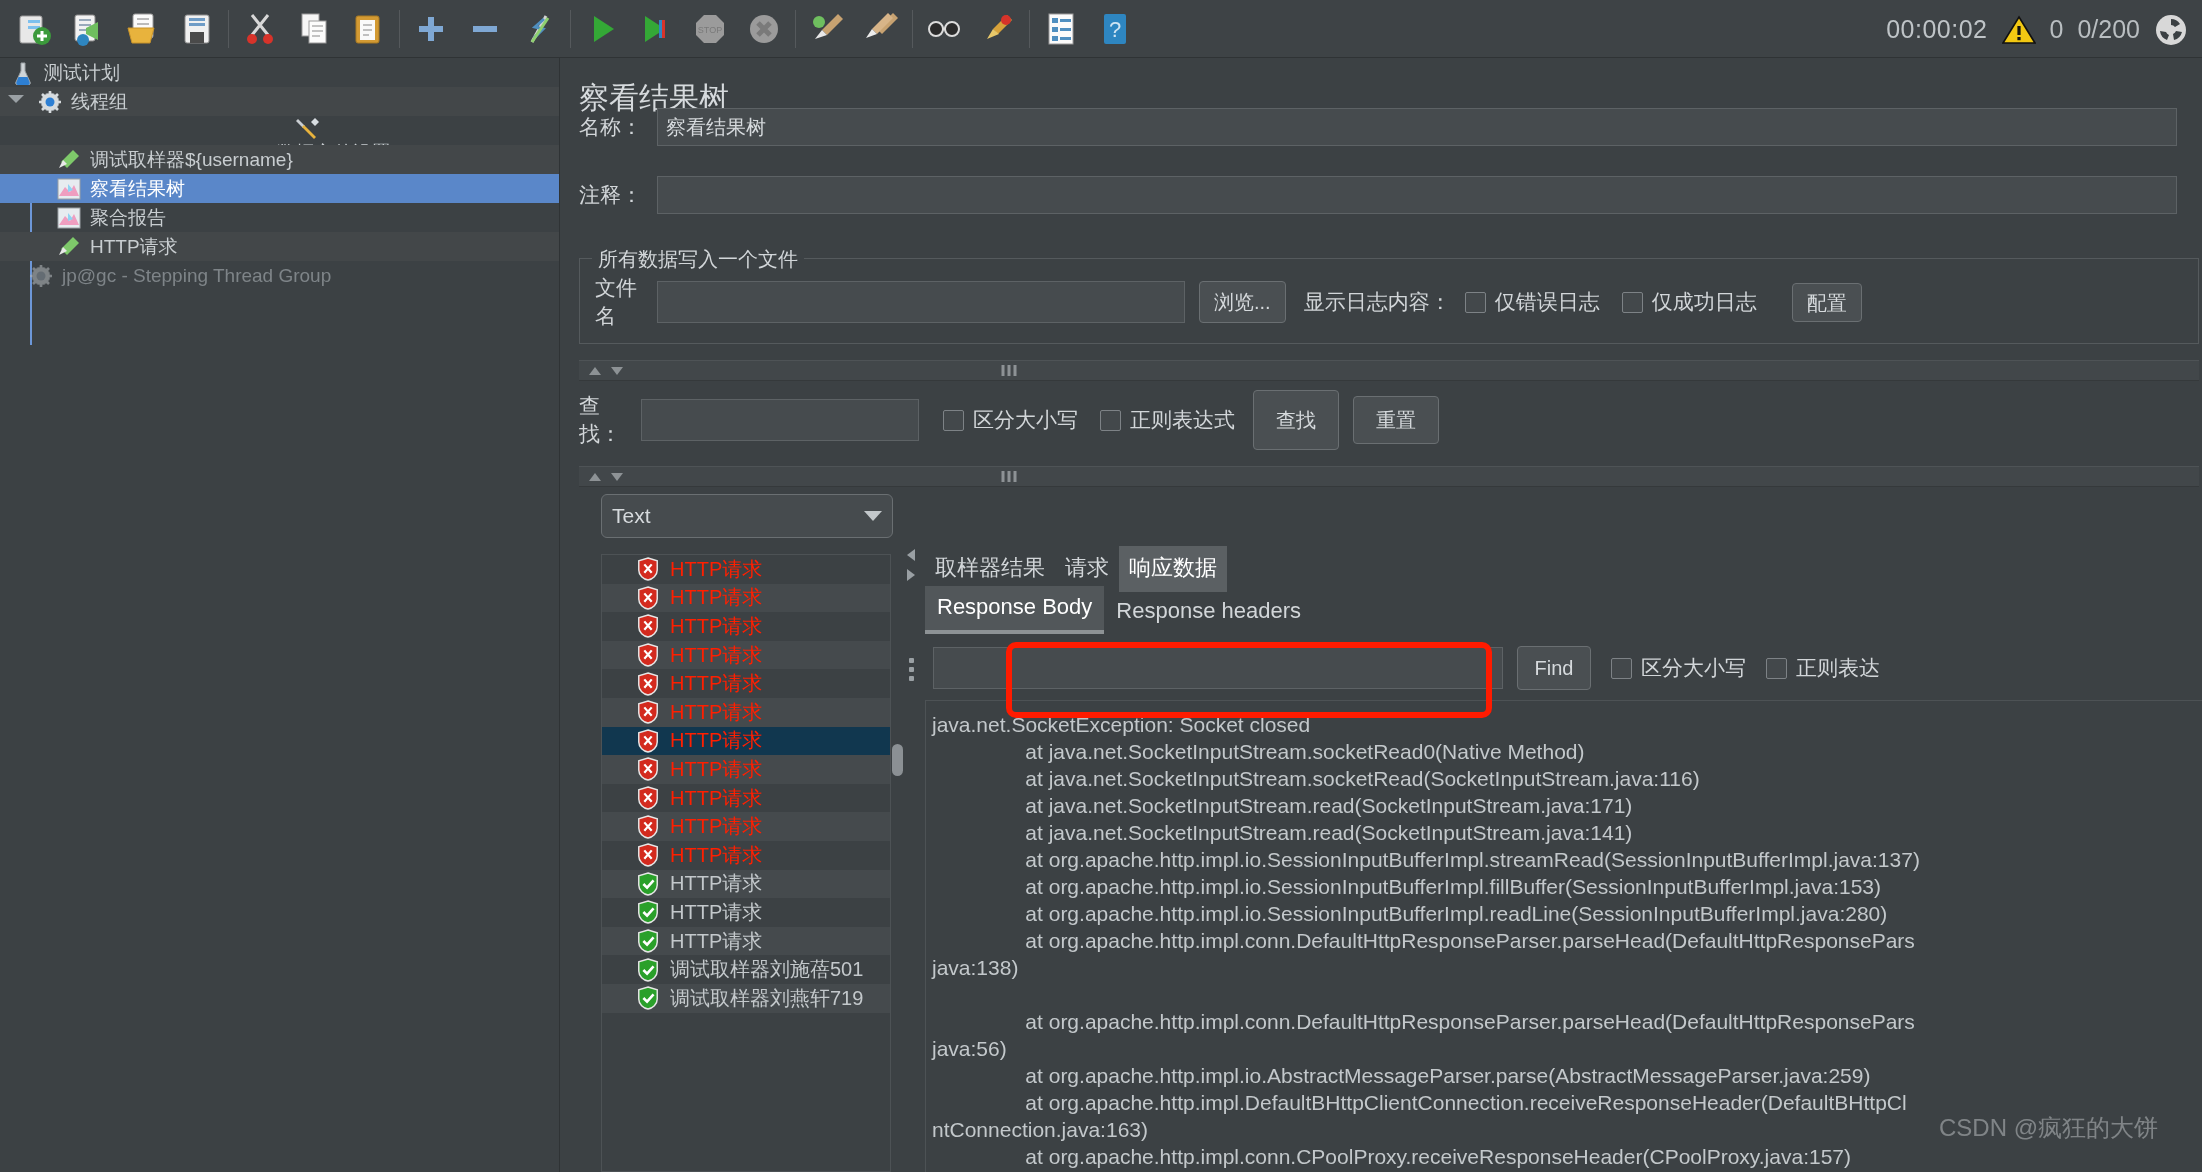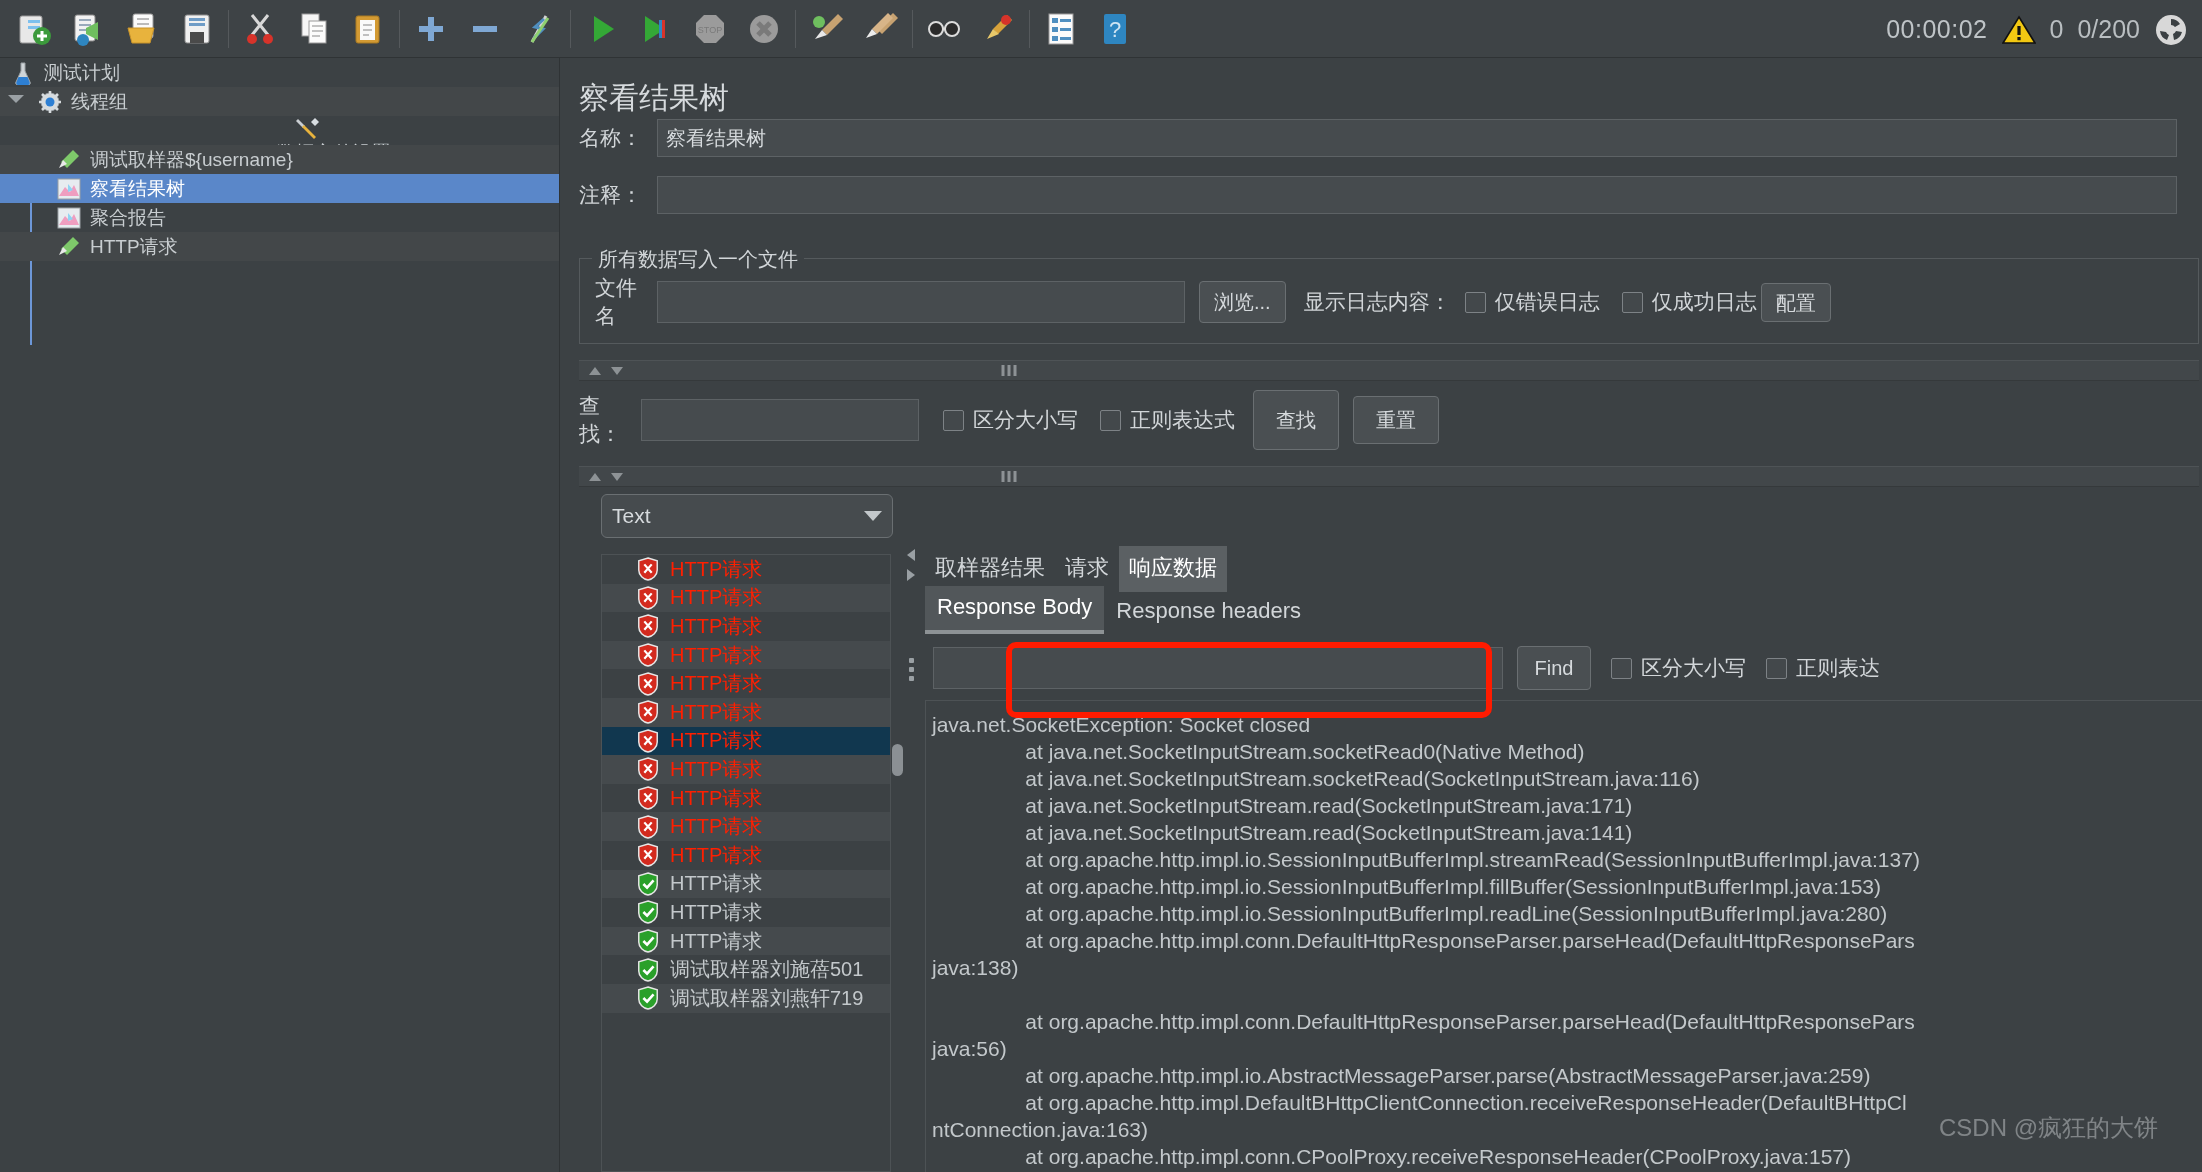--- a/index.html
+++ b/index.html
@@ -387,27 +387,37 @@
     <div class="tree-row alt" style="padding-left:56px;">
       <span class="ico">
         <svg width="24" height="24" viewBox="0 0 24 24">
             <path d="M16 2l6 6-12 12-6-6z" fill="#7ec96a"></path>
             <path d="M6 12l-4 8 8-4z" fill="#e9e9e9"></path>
           </svg>
       </span>
       <span class="lbl">HTTP请求</span>
     </div>
 
+    <div class="tree-row" style="padding-left:28px;color:#7e8488;">
+      <span class="ico" style="opacity:.55;">
+        <svg width="22" height="22" viewBox="0 0 22 22">
+            <circle cx="11" cy="11" r="9" fill="#b4b9bc" stroke="#8a9094"></circle>
+            <circle cx="11" cy="11" r="4.5" fill="#86909a"></circle>
+            <path d="M11 0v4M11 18v4M0 11h4M18 11h4M3 3l3 3M16 16l3 3M19 3l-3 3M6 16l-3 3" stroke="#b4b9bc" stroke-width="2.6"></path>
+          </svg>
+      </span>
+      <span class="lbl">jp@gc - Stepping Thread Group</span>
+    </div>
   </div>
 
   <div class="main">
 
     <div class="panel-title">察看结果树</div>
 
-    <div class="lblrow" style="position:absolute;left:18px;top:61px;width:1620px;">
+    <div class="lblrow" style="position:absolute;left:18px;top:50px;width:1620px;">
       <span class="flabel" style="width:78px;">名称：</span>
       <input class="jtf" style="width: 1520px;" value="察看结果树">
     </div>
 
     <div class="lblrow" style="position:absolute;left:18px;top:118px;width:1620px;">
       <span class="flabel" style="width:78px;">注释：</span>
       <input class="jtf" style="width: 1520px;" value="">
     </div>
 
     <div class="grp" style="left:18px;top:200px;width:1620px;height:86px;">
@@ -415,21 +425,21 @@
     </div>
     <div class="lblrow" style="position:absolute;left:34px;top:216px;">
       <span class="flabel" style="width:62px;">文件名</span>
       <input class="jtf" style="width: 528px; height: 42px;" value="">
       <button class="jbtn" style="margin-left:14px;height:42px;">浏览...</button>
       <span class="flabel" style="margin-left:18px;">显示日志内容：</span>
       <span class="chk" style="margin-left:14px;"></span>
       <span class="chklabel">仅错误日志</span>
       <span class="chk" style="margin-left:22px;"></span>
       <span class="chklabel">仅成功日志</span>
-      <button class="jbtn" style="margin-left:4px;height:39px;">配置</button>
+      <button class="jbtn" style="margin-left:35px;height:39px;">配置</button>
     </div>
 
     <div class="splitstrip" style="left:18px;top:302px;width:1620px;">
       <span class="sp-arrows">
         <svg width="16" height="12" viewBox="0 0 16 12">
             <path d="M8 2l6 8H2z" fill="#8d9295"></path>
           </svg>
         <svg width="16" height="12" viewBox="0 0 16 12">
             <path d="M2 2h12l-6 8z" fill="#8d9295"></path>
           </svg>

